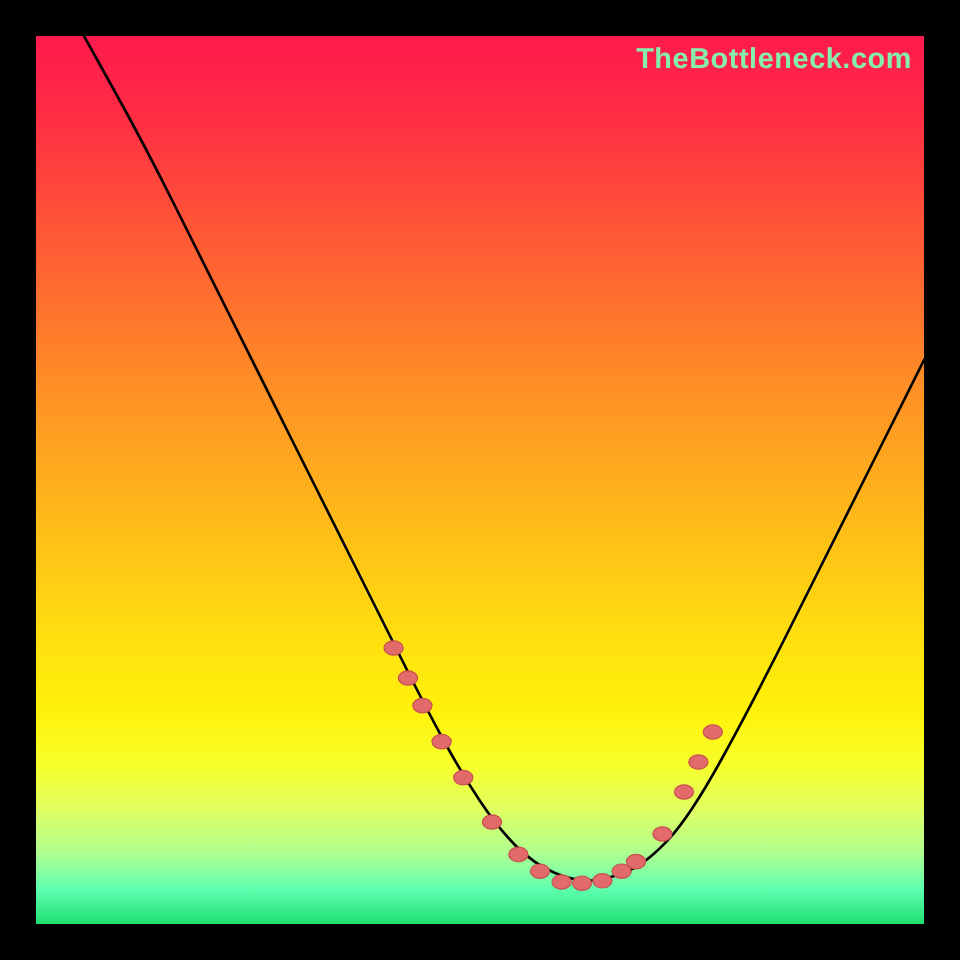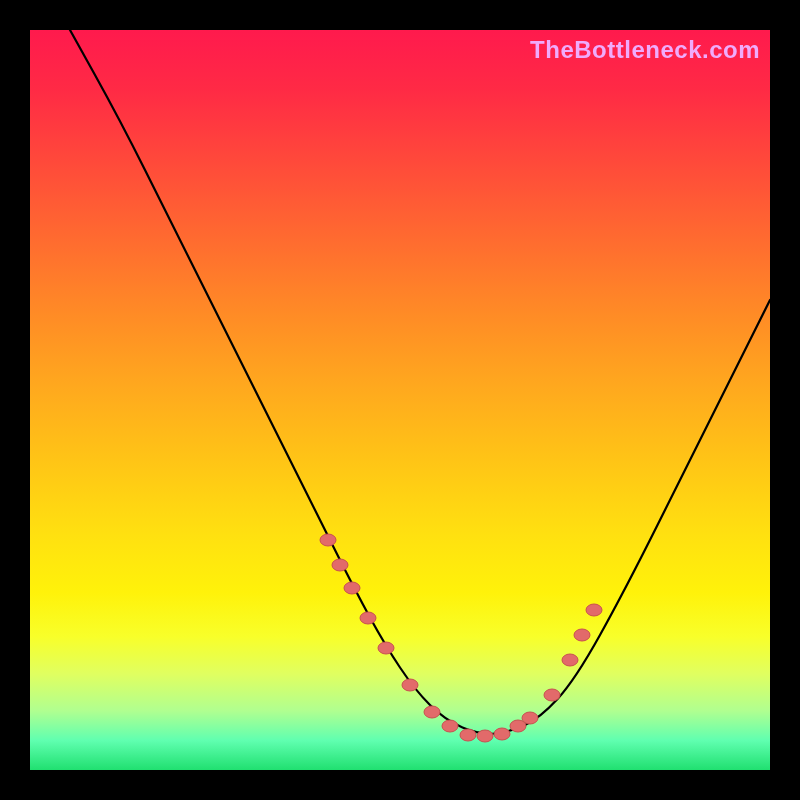--- a/index.html
+++ b/index.html
@@ -38,21 +38,21 @@
       #20e070 100%
     );
   }
   .watermark {
     position: absolute;
     top: 6px;
     right: 10px;
     font-family: Arial, Helvetica, sans-serif;
     font-size: 24px;
     font-weight: bold;
-    color: #f0abfc;
+    color: #86efac;
     letter-spacing: 0.5px;
     user-select: none;
   }
   svg.curve {
     position: absolute;
     inset: 0;
     width: 740px;
     height: 740px;
   }
   .dot {

